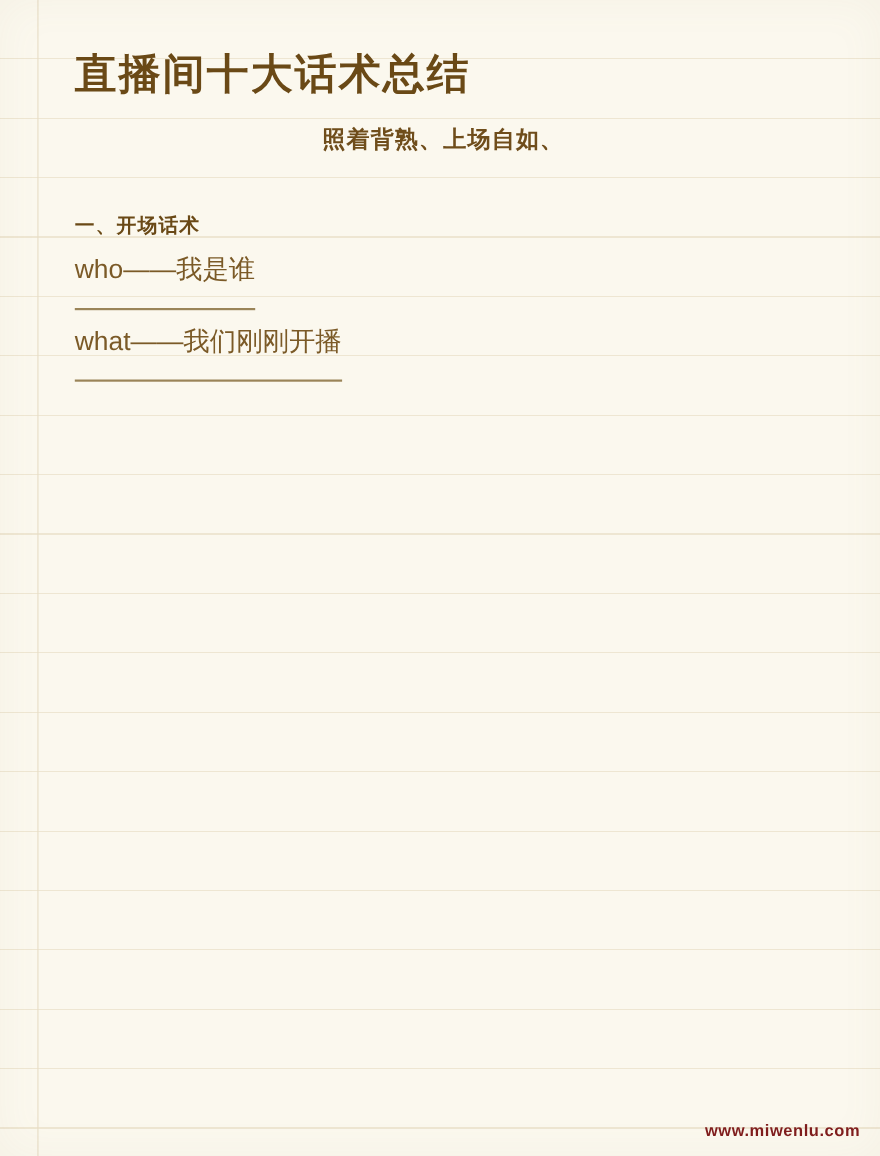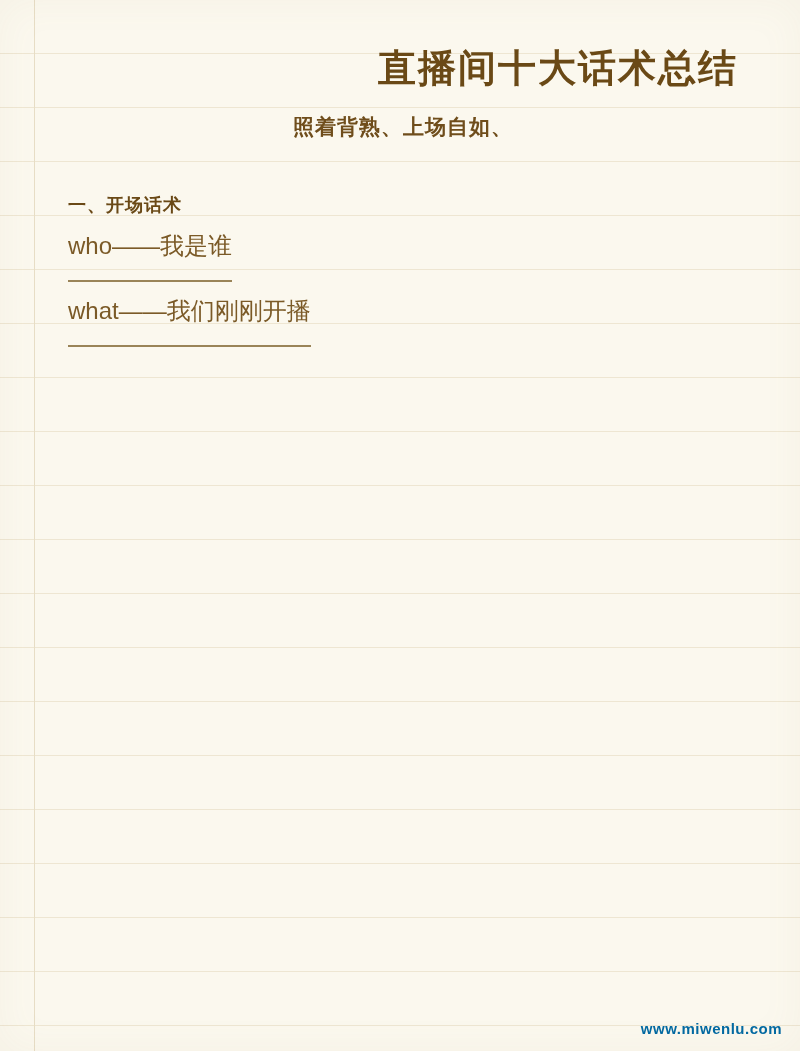--- a/index.html
+++ b/index.html
@@ -45,21 +45,21 @@
   }
 
   #content {
     position: relative;
     padding: 34px 62px 0 68px;
     box-sizing: border-box;
     color: #6b4a1f;
   }
 
   .doc-title {
-    text-align: right;
+    text-align: left;
     font-size: 38px;
     font-weight: bold;
     letter-spacing: 2px;
     color: #6a4916;
     margin: 10px 0 0 0;
     line-height: 1.3;
   }
   .doc-subtitle {
     text-align: center;
     font-size: 21px;
@@ -139,13 +139,13 @@
     <li class="formula-item">
       <span class="underlined">what——我们刚刚开播</span>
     </li>
   </ul>
 
 
 </div>
 
 <div id="page-shadow"></div>
 
-<div id="watermark" style="color: #0369a1; margin-top: 10px;">www.miwenlu.com</div>
+<div id="watermark" style="color: #7f1d1d; margin-top: 10px;">www.miwenlu.com</div>
 
 </body></html>

